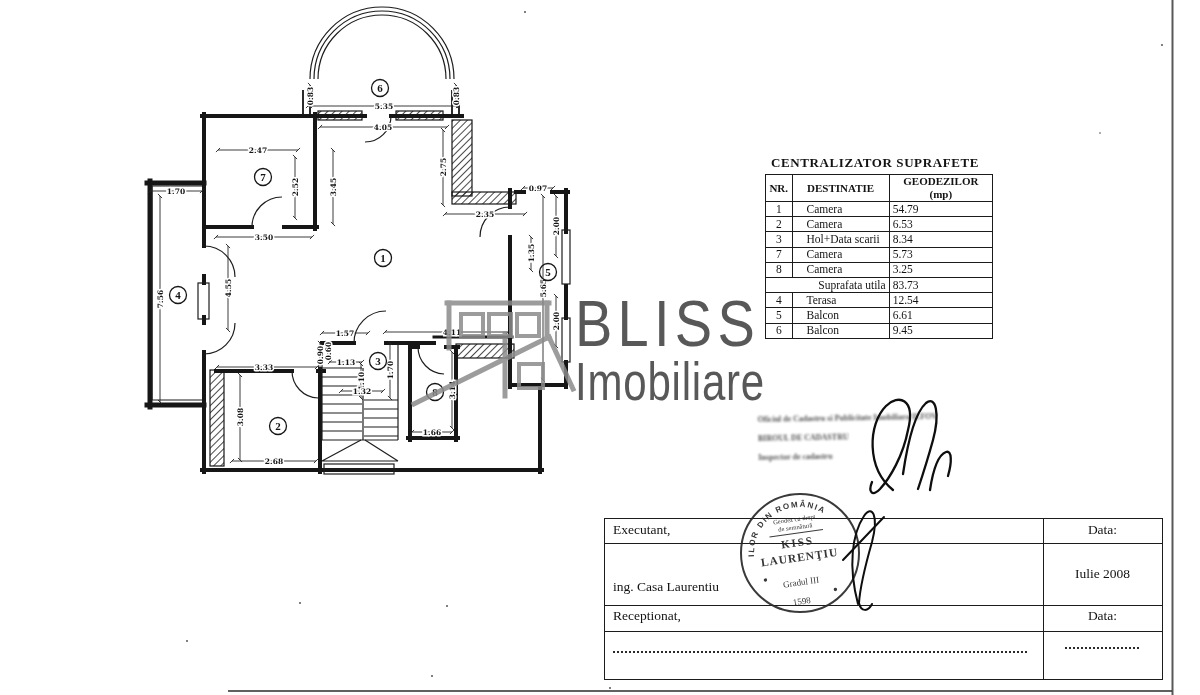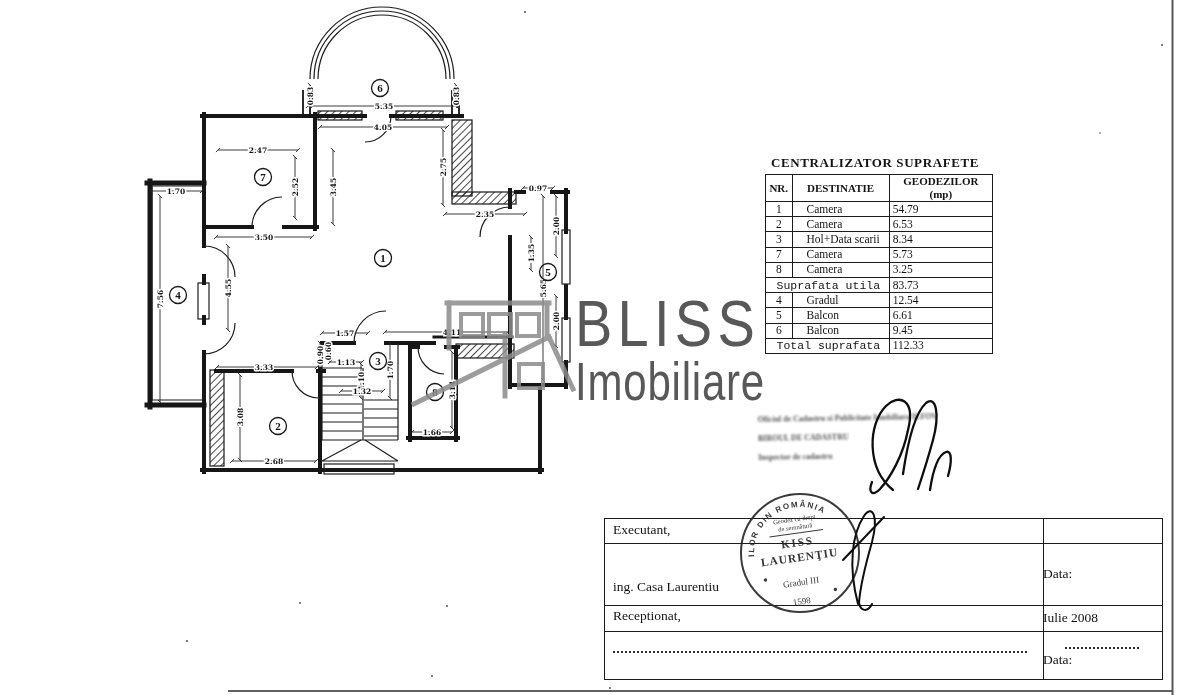--- a/index.html
+++ b/index.html
@@ -10,31 +10,31 @@
   .areas-wrap{position:absolute;left:755px;top:155px;width:240px;z-index:1;}
   .areas-title{text-align:center;font-size:13px;font-weight:600;letter-spacing:.6px;
                margin:0 0 3px 0;color:#131313;}
   table.areas{border-collapse:collapse;margin-left:10px;width:228px;
               font-size:11.5px;color:#131313;}
   table.areas th,table.areas td{border:1.3px solid #1b1b1b;padding:0 3px;height:14.2px;line-height:13px;}
   table.areas th{font-weight:600;font-size:11px;text-align:center;}
   table.areas td.nr{width:20px;text-align:center;}
   table.areas td.dest{width:92px;text-align:left;padding-left:14px;}
   table.areas td.sup{width:108px;text-align:left;}
-  table.areas td.span{text-align:center;padding-left:5px;font-family:Liberation Mono, monospace;}
+  table.areas td.span{text-align:right;padding-left:5px;}
 
   
   .sigblock{position:absolute;left:604px;top:518px;width:557px;height:160px;
             border:1.6px solid #1c1c1c;z-index:1;font-size:13.5px;color:#131313;}
   .sigblock .vdiv{position:absolute;left:438px;top:0;bottom:0;border-left:1.4px solid #1c1c1c;}
   .sigblock .h1{position:absolute;left:0;right:0;top:24px;border-top:1.4px solid #1c1c1c;}
   .sigblock .h2{position:absolute;left:0;right:0;top:86px;border-top:1.4px solid #1c1c1c;}
   .sigblock .h3{position:absolute;left:0;right:0;top:112px;border-top:1.4px solid #1c1c1c;}
   .sigblock .lab{position:absolute;left:8px;}
-  .sigblock .rcol{position:absolute;left:438px;width:119px;margin-top:44px;}
+  .sigblock .rcol{position:absolute;left:438px;width:119px;text-align:center;}
   .dotline{position:absolute;border-bottom:2.2px dotted #2b2b2b;}
 
   
   #plan-svg{position:absolute;left:0;top:0;z-index:5;pointer-events:none;}
   .walls path,.walls line{stroke:#161616;fill:none;}
   .thin path,.thin line,.thin rect{stroke:#1d1d1d;fill:none;stroke-width:1.2;}
   .dims line{stroke:#272727;stroke-width:.9;marker-start:url(#tk);marker-end:url(#tk);}
   .dim{font:600 7.5px "DejaVu Serif",serif;fill:#141414;text-anchor:middle;
        stroke:#fff;stroke-width:3px;paint-order:stroke;}
   .roomnum circle{fill:none;stroke:#161616;stroke-width:1.3;}
@@ -85,36 +85,32 @@
           <td class="nr">8</td>
           <td class="dest">Camera</td>
           <td class="sup">3.25</td>
         </tr>
         <tr>
           <td colspan="2" class="dest span">Suprafata utila</td>
           <td class="sup">83.73</td>
         </tr>
         <tr>
           <td class="nr">4</td>
-          <td class="dest">Gradul</td>
+          <td class="dest">Terasa</td>
           <td class="sup">12.54</td>
         </tr>
         <tr>
           <td class="nr">5</td>
           <td class="dest">Balcon</td>
           <td class="sup">6.61</td>
         </tr>
         <tr>
           <td class="nr">6</td>
           <td class="dest">Balcon</td>
           <td class="sup">9.45</td>
-        </tr>
-        <tr>
-          <td colspan="2" class="dest span">Total suprafata</td>
-          <td class="sup">112.33</td>
         </tr>
       </tbody>
   </table>
 </div>
 
 <div class="sigblock">
   <div class="vdiv"></div>
   <div class="h1"></div>
   <div class="h2"></div>
   <div class="h3"></div>

